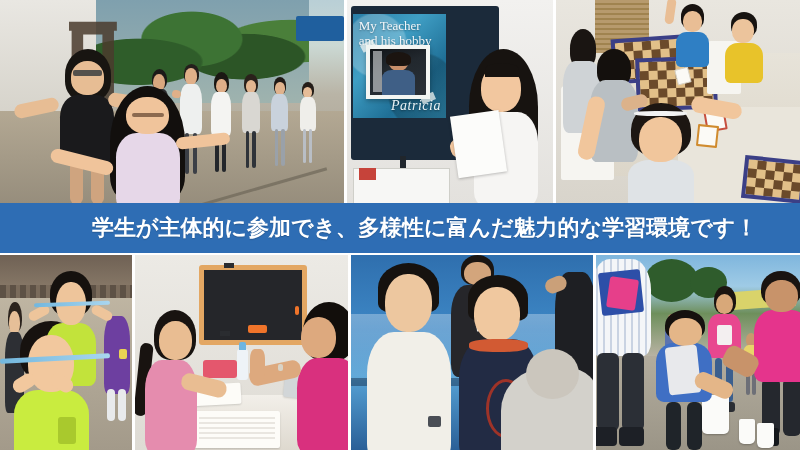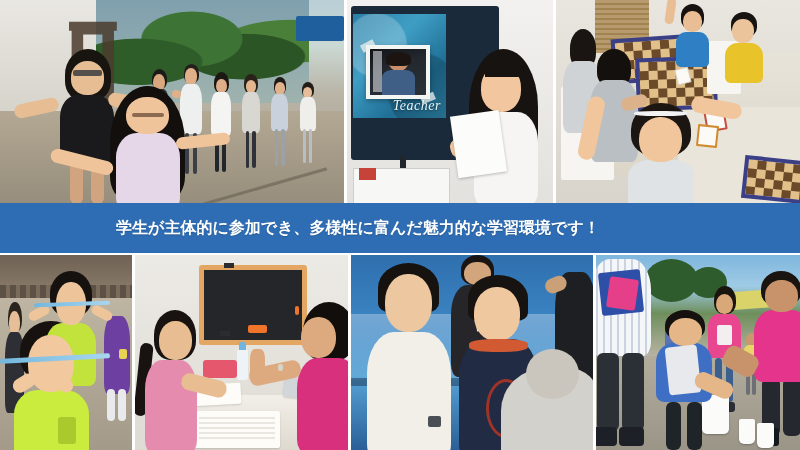--- a/index.html
+++ b/index.html
@@ -106,22 +106,22 @@
   #p7 .roof{position:absolute;right:2%;top:18%;width:34%;height:9%;background:#d9d36a;transform:skewY(-4deg);}
   #p7 .pavement{position:absolute;left:0;bottom:0;width:100%;height:48%;background:linear-gradient(180deg,#b2ac9d,#9b9587);}
   #p7 .cup{position:absolute;background:#fbfbf9;border-radius:2px 2px 5px 5px;box-shadow:0 1px 2px rgba(0,0,0,.25);}
 
   
   #banner{
     position:absolute;left:0;top:203px;width:800px;height:50px;
     background:#2e6db4;display:flex;align-items:center;z-index:20;
   }
   #banner-text{
-    color:#ffffff;font-weight:bold;font-size:16px;letter-spacing:0px;
-    white-space:nowrap;margin-left:116px;line-height:1;
+    color:#ffffff;font-weight:bold;font-size:22px;letter-spacing:0px;
+    white-space:nowrap;margin-left:92px;line-height:1;
     text-shadow:0 1px 1px rgba(0,0,0,.18);
   }
   
   #logo-badge{
     position:absolute;left:46px;top:191px;width:80px;height:74px;border-radius:50%;
     background:#ffffff;z-index:25;overflow:hidden;
     box-shadow:0 0 0 1px rgba(255,255,255,.9);
   }
   #logo-badge .mark{position:absolute;left:0;top:0;width:80px;height:74px;}
   #logo-badge .ltext{
@@ -219,31 +219,35 @@
           <div class="arm" style="left:-60%;top:56%;width:72%;height:11%;background:#f0c49b;transform:rotate(14deg);z-index:3;"></div>
           <div class="arm" style="left:82%;top:40%;width:60%;height:10%;background:#f0c49b;transform:rotate(-6deg);z-index:3;"></div>
         </div>
       </div>
     </div>
 
     <div class="photo" id="p2" style="width:207px;height:205px;">
       <div class="scene">
         <div class="tvbezel">
           <div class="slide">
+            <div class="slide-title">
+              <div>My Teacher</div>
+              <div>and his hobby</div>
+            </div>
             <div class="photo-frame">
               <div class="inner">
                 <div class="nb" style="left:34%;top:14%;width:34%;height:34%;border-radius:48%;background:#c98f6a;"></div>
                 <div class="nb" style="left:28%;top:6%;width:46%;height:30%;border-radius:50% 50% 30% 30%;background:#1b1410;"></div>
                 <div class="nb" style="left:22%;top:46%;width:58%;height:56%;border-radius:30% 30% 0 0;background:#3f5f86;"></div>
                 <div class="nb" style="left:6%;top:4%;width:16%;height:90%;background:#eceff1;opacity:.55;"></div>
               </div>
               <div class="tape" style="left:-8%;top:-6%;transform:rotate(-28deg);"></div>
               <div class="tape" style="right:-8%;bottom:-5%;transform:rotate(-22deg);"></div>
             </div>
-            <div class="signature">Teacher</div>
+            <div class="signature">Patricia</div>
           </div>
         </div>
         <div class="stand"></div>
         <div class="stand-foot"></div>
         <div class="wboard"></div>
         <div class="wboard-tag"></div>
 
         <div class="person" style="left:56%;top:24%;width:42%;height:76%;">
           <div class="hair" style="left:8%;top:0;width:80%;height:74%;background:#171310;border-radius:52% 52% 26% 26%;"></div>
           <div class="head" style="left:22%;top:10%;width:46%;height:30%;background:#f2c79f;z-index:2;"></div>

